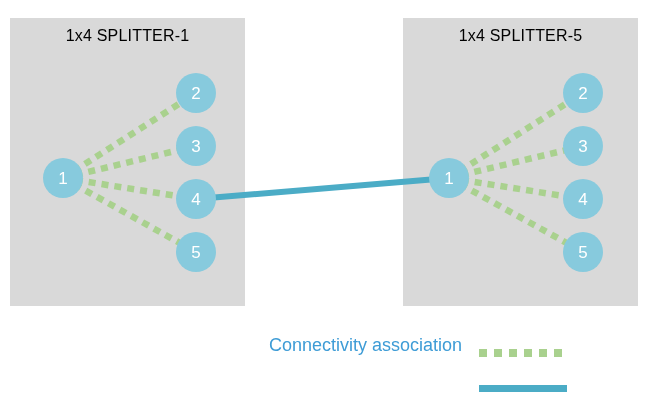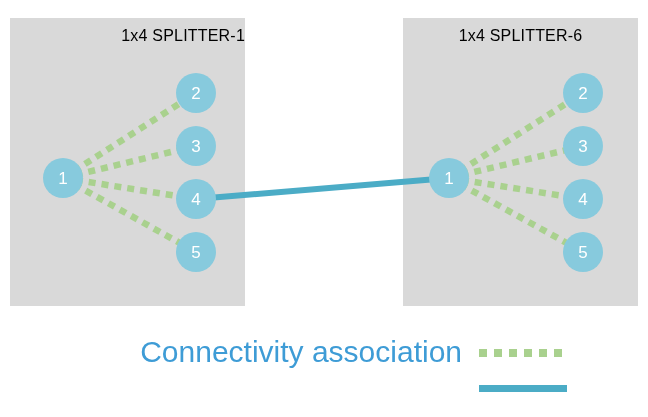--- a/index.html
+++ b/index.html
@@ -26,21 +26,21 @@
   .splitter-box.right { left: 403px; }
   .splitter-title {
     position: absolute;
     top: 27px;
     width: 235px;
     text-align: center;
     font-size: 16px;
     color: #000000;
     letter-spacing: 0.2px;
   }
-  .splitter-title.left  { left: 10px; text-align: right; }
+  .splitter-title.left  { left: 10px; }
   .splitter-title.right { left: 403px; }
   svg.diagram-svg {
     position: absolute;
     left: 0;
     top: 0;
   }
   .assoc-line {
     stroke: #a9d18e;
     stroke-width: 6.5;
     stroke-dasharray: 7 6;
@@ -58,21 +58,21 @@
     fill: #ffffff;
     font-family: "Liberation Sans", sans-serif;
     font-size: 17px;
     text-anchor: middle;
   }
   .legend-label {
     position: absolute;
     left: 0;
     width: 462px;
     text-align: right;
-    font-size: 30px;
+    font-size: 18px;
     color: #3e9cd6;
   }
   .legend-label.row1 { top: 335px; }
   .legend-label.row2 { top: 372px; }
   .legend-sample-dashed {
     position: absolute;
     left: 479px;
     top: 349px;
     width: 88px;
     height: 8px;
@@ -93,21 +93,21 @@
 </style>
 </head>
 <body>
 
 <div class="canvas">
 
   <div class="splitter-box left"></div>
   <div class="splitter-box right"></div>
 
   <div class="splitter-title left">1x4 SPLITTER-1</div>
-  <div class="splitter-title right">1x4 SPLITTER-6</div>
+  <div class="splitter-title right">1x4 SPLITTER-5</div>
 
   <svg class="diagram-svg" width="648" height="417" viewBox="0 0 648 417">
 
     <line class="assoc-line" x1="63" y1="178" x2="196" y2="93"></line>
     <line class="assoc-line" x1="63" y1="178" x2="196" y2="146"></line>
     <line class="assoc-line" x1="63" y1="178" x2="196" y2="199"></line>
     <line class="assoc-line" x1="63" y1="178" x2="196" y2="252"></line>
 
     <line class="assoc-line" x1="449" y1="178" x2="583" y2="93"></line>
     <line class="assoc-line" x1="449" y1="178" x2="583" y2="146"></line>

